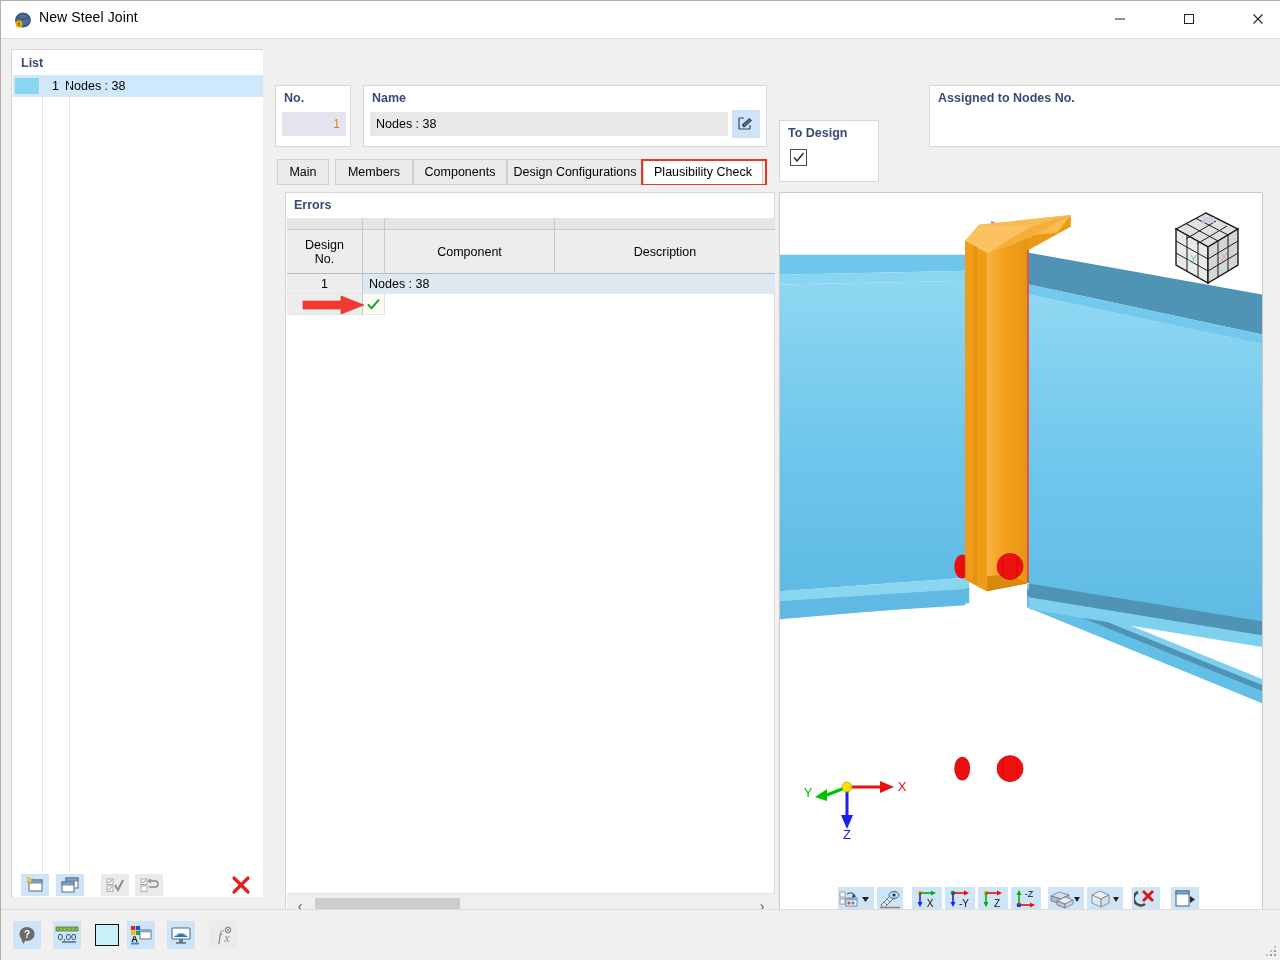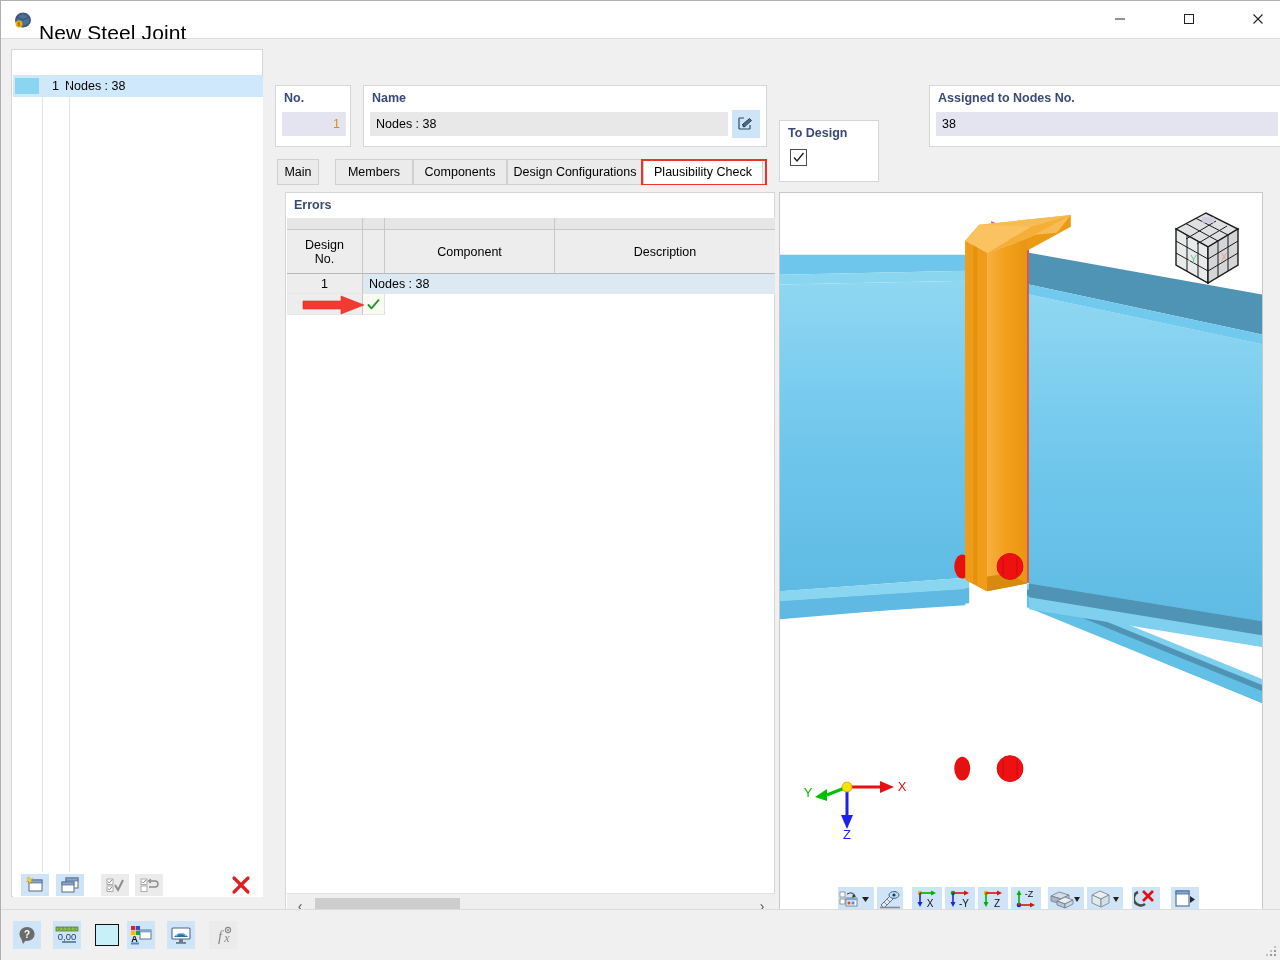--- a/index.html
+++ b/index.html
@@ -21,22 +21,22 @@
   }
   #titlebar {
     position: absolute; left: 0; top: 0; width: 1280px; height: 38px;
     background: #ffffff;
     border-bottom: 1px solid #dcdcdc;
   }
   #app-icon {
     position: absolute; left: 12px; top: 9px; width: 20px; height: 20px;
   }
   #title-text {
-    position: absolute; left: 38px; top: 20px;
-    font-size: 21px; color: #000;
+    position: absolute; left: 38px; top: 8px;
+    font-size: 14px; color: #000;
     letter-spacing: 0.1px;
   }
   .winbtn {
     position: absolute; top: 0; width: 46px; height: 36px;
     display: flex; align-items: center; justify-content: center;
     color: #333;
     font-size: 13px;
   }
   #btn-min { right: 138px; }
   #btn-max { right: 69px; }
@@ -301,20 +301,23 @@
       <svg width="12" height="12" viewBox="0 0 12 12">
         <line x1="1.5" y1="1.5" x2="10.5" y2="10.5" stroke="#222" stroke-width="1.1"></line>
         <line x1="10.5" y1="1.5" x2="1.5" y2="10.5" stroke="#222" stroke-width="1.1"></line>
       </svg>
     </div>
   </div>
 
   <div id="content">
 
     <div class="panel" id="list-panel">
+      <div id="list-header">
+        <div class="panel-title">List</div>
+      </div>
       <div id="list-body">
         <div class="list-row selected">
           <div class="list-swatch"></div>
           <div class="list-num">1</div>
           <div class="list-label">Nodes : 38</div>
         </div>
       </div>
       <div id="list-colsep"></div>
       <div id="list-colsep2"></div>
 
@@ -383,32 +386,31 @@
       <div class="panel-title">To Design</div>
       <div id="todesign-check">
         <svg width="13" height="13" viewBox="0 0 13 13">
           <path d="M2 6.5 L5 10 L11.5 2" stroke="#1b1b1b" fill="none" stroke-width="1.3"></path>
         </svg>
       </div>
     </div>
 
     <div class="panel" id="assigned-panel">
       <div class="panel-title">Assigned to Nodes No.</div>
-      <div id="assigned-input">38</div>
       <div id="assigned-pick-btn">
         <svg width="20" height="20" viewBox="0 0 20 20">
           <path d="M7 4 L7 16 L10 13 L12 17.5 L14 16.5 L12 12.5 L16 12 Z" fill="#f2f2f2" stroke="#44617f" stroke-width="1"></path>
           <line x1="2" y1="2" x2="9" y2="9" stroke="#e02020" stroke-width="2"></line>
           <line x1="9" y1="2" x2="2" y2="9" stroke="#e02020" stroke-width="2"></line>
         </svg>
       </div>
     </div>
 
     <div id="tabstrip">
-      <div class="tab" style="left:0px; width:42px;">Main</div>
+      <div class="tab" style="left:0px; width:52px;">Main</div>
       <div class="tab" style="left:58px; width:78px;">Members</div>
       <div class="tab" style="left:136px; width:94px;">Components</div>
       <div class="tab" style="left:230px; width:136px;">Design Configurations</div>
       <div class="tab active" style="left:366px; width:120px;">Plausibility Check</div>
     </div>
     <div id="tab-highlight"></div>
 
     <div id="tabcontent">
 
       <div id="errors-panel">

